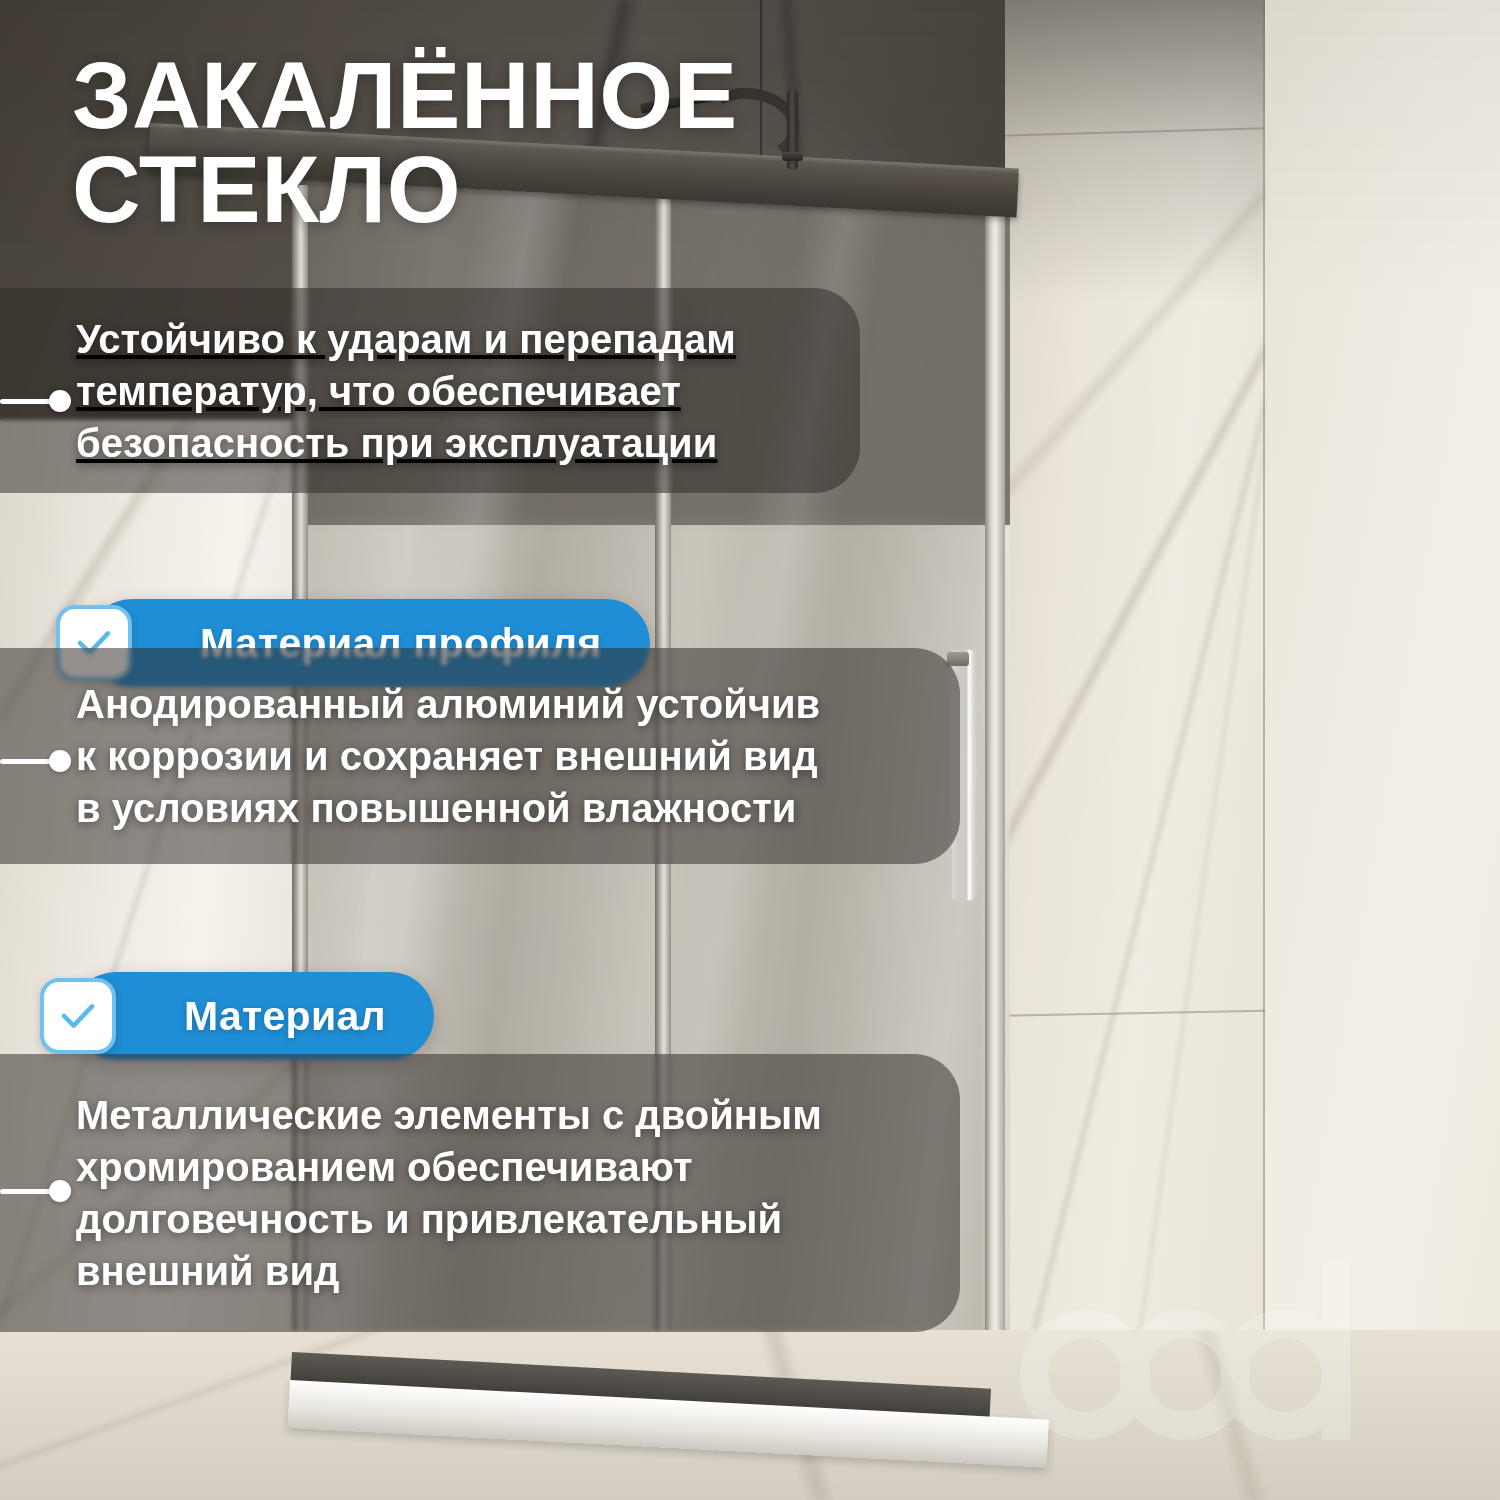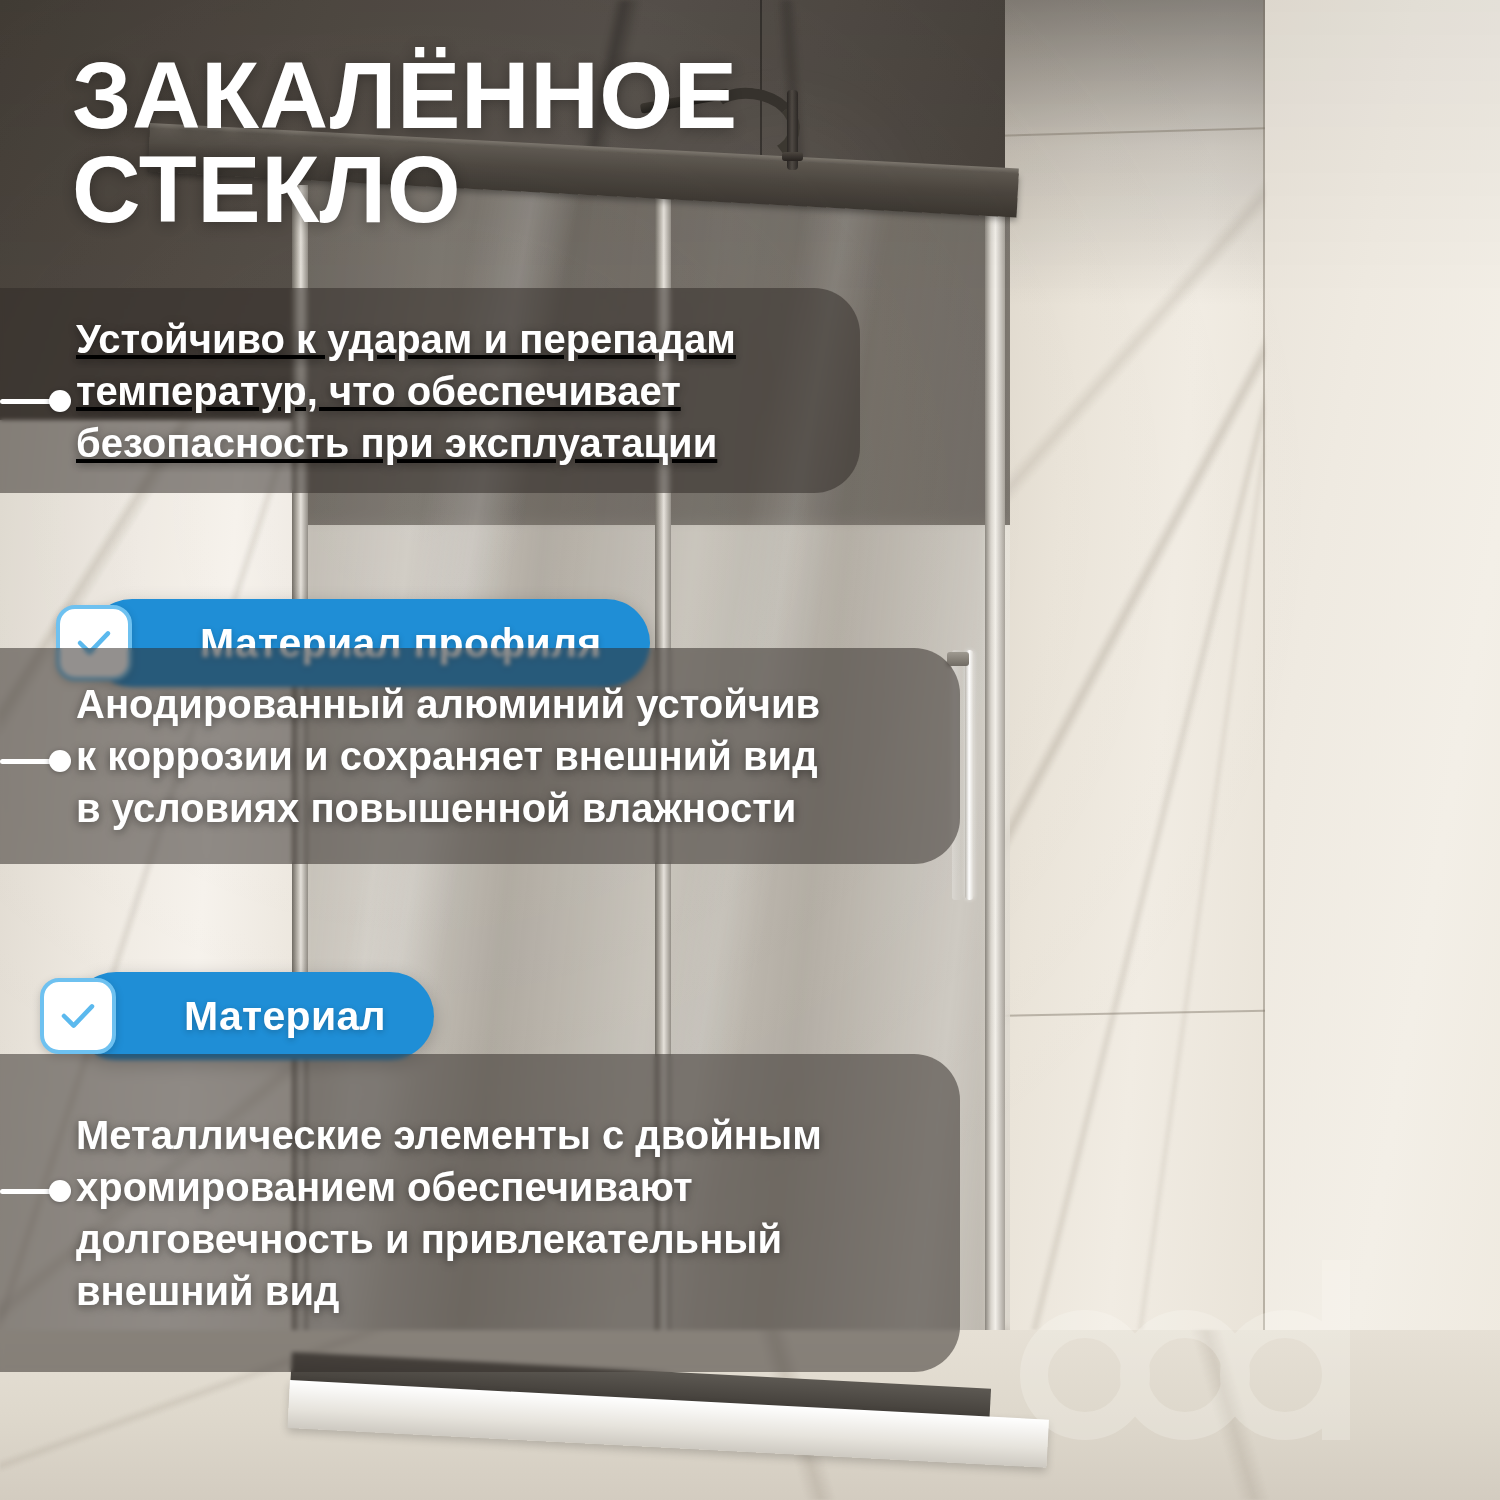--- a/index.html
+++ b/index.html
@@ -210,21 +210,21 @@
     display:flex; align-items:center;
   }
   .card p{
     color:#fff; font-weight:700; font-size:40px; line-height:1.30;
     margin-left:76px; margin-right:34px;
     text-shadow:0 2px 10px rgba(0,0,0,.45);
     white-space:pre-line;
   }
   #card1{ top:288px; width:860px; height:205px;text-decoration:underline; }
   #card2{ top:648px; width:960px; height:216px; }
-  #card3{ top:1054px; width:960px; height:318px;align-items:center; }
+  #card3{ top:1054px; width:960px; height:278px;align-items:center; }
 
   
   .bullet{ position:absolute; left:0; display:flex; align-items:center; }
   .bullet .line{ width:52px; height:5px; background:#fff; border-radius:3px; }
   .bullet .dot{ width:22px; height:22px; border-radius:50%; background:#fff; margin-left:-3px;
     box-shadow:0 1px 5px rgba(0,0,0,.3); }
   #bullet1{ top:390px; }
   #bullet2{ top:750px; }
   #bullet3{ top:1180px; }
 

